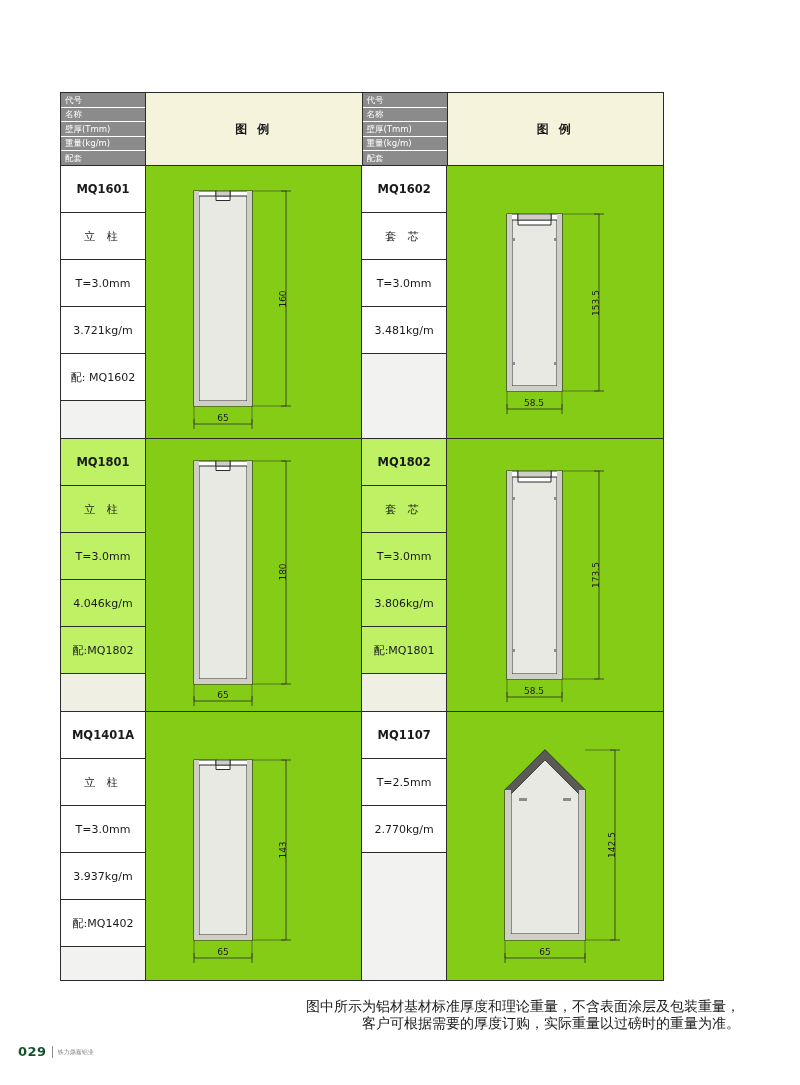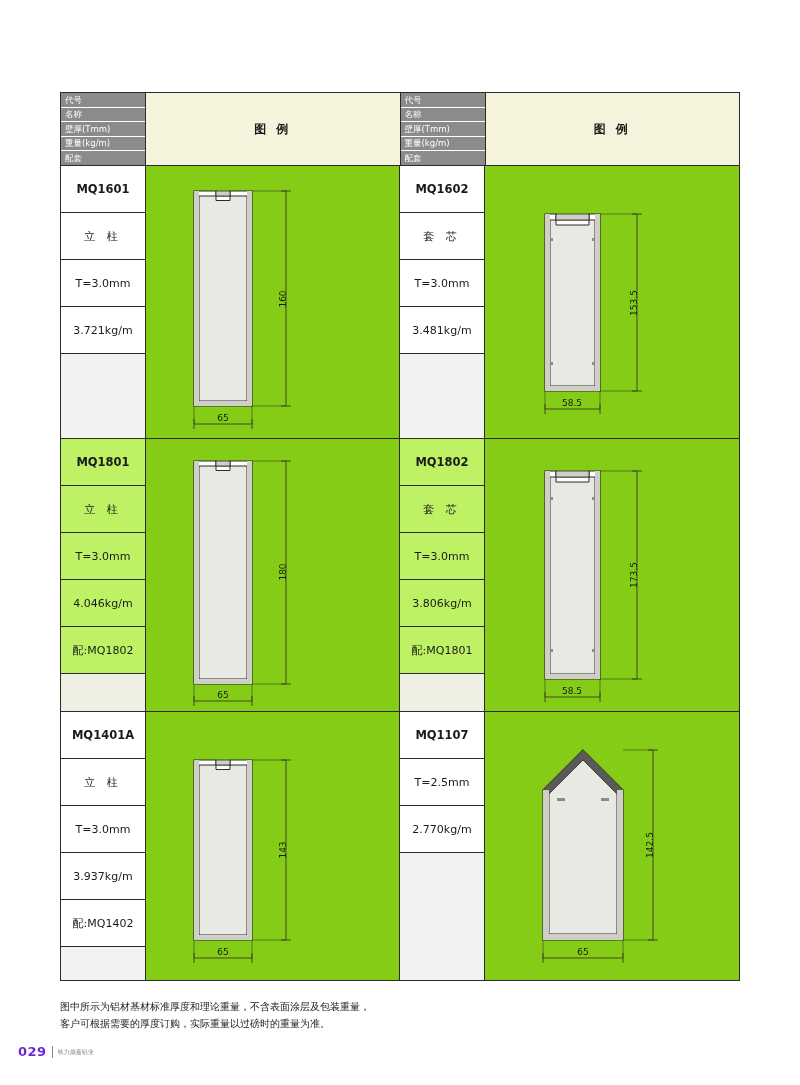--- a/index.html
+++ b/index.html
@@ -19,21 +19,21 @@
     position: absolute;
     left: 0; top: 0;
     width: 800px; height: 1085px;
   }
 
   
   .catalog {
     position: absolute;
     left: 60px;
     top: 92px;
-    width: 680px;
+    width: 604px;
     border: 1px solid #2b2b2b;
     box-sizing: border-box;
     display: flex;
     flex-direction: column;
     background: #fff;
   }
   .hdr-row {
     display: flex;
     height: 72px;
   }
@@ -122,38 +122,38 @@
     overflow: hidden;
   }
   .fig-col svg { position: absolute; left: 0; top: 0; }
 
   
   .footnote {
     position: absolute;
     left: 60px;
     top: 998px;
     width: 680px;
-    text-align: left;
-    font-size: 10px;
+    text-align: right;
+    font-size: 14px;
     line-height: 17px;
     color: #1a1a1a;
   }
 
   
   .pagefoot {
     position: absolute;
     left: 18px;
     top: 1044px;
     display: flex;
     align-items: flex-end;
   }
   .pagenum {
     font-size: 13px;
     font-weight: bold;
-    color: #6d28d9;
+    color: #14532d;
     letter-spacing: 0.5px;
   }
   .footbar {
     width: 1px;
     height: 12px;
     background: #8b8b8b;
     margin: 0 5px 1px 5px;
   }
   .foottext {
     font-size: 6px;
@@ -190,20 +190,21 @@
     <div class="body-rows">
 
       <div class="prod-row">
 
         <div class="half left">
           <div class="spec-col plain">
             <div class="spec-cell code">MQ1601</div>
             <div class="spec-cell name">立 柱</div>
             <div class="spec-cell">T=3.0mm</div>
             <div class="spec-cell">3.721kg/m</div>
+            <div class="spec-cell">配: MQ1602</div>
             <div class="spec-cell tail"></div>
           </div>
           <div class="fig-col">
             <svg width="255" height="271" viewBox="0 0 255 271">
 
               <path d="M48 25 L48 240 L106 240 L106 25 L84 25 L84 30 L70 30 L70 25 Z" fill="#ffffff" stroke="#2b2b2b" stroke-width="1.2"></path>
 
               <path d="M53 30 L53 235 L101 235 L101 30 L84 30 L84 34.5 L70 34.5 L70 30 Z" fill="#e9e9e4" stroke="#2b2b2b" stroke-width="1"></path>
 
               <rect x="48" y="25" width="5" height="215" fill="#cfcfc8"></rect>

